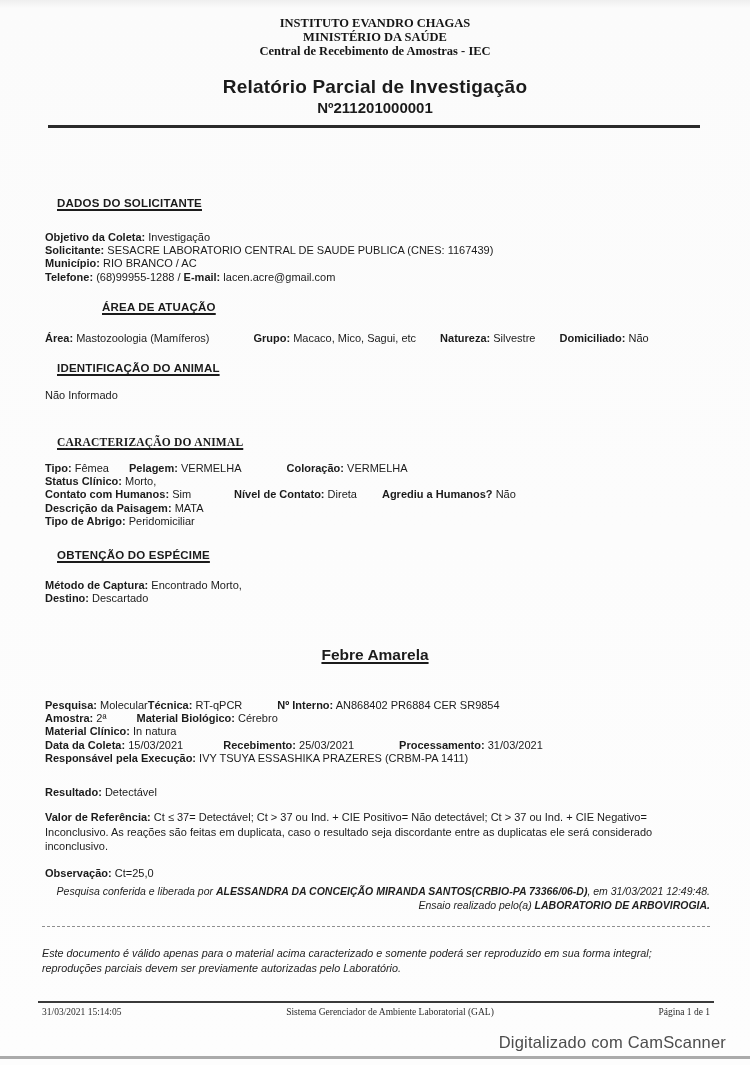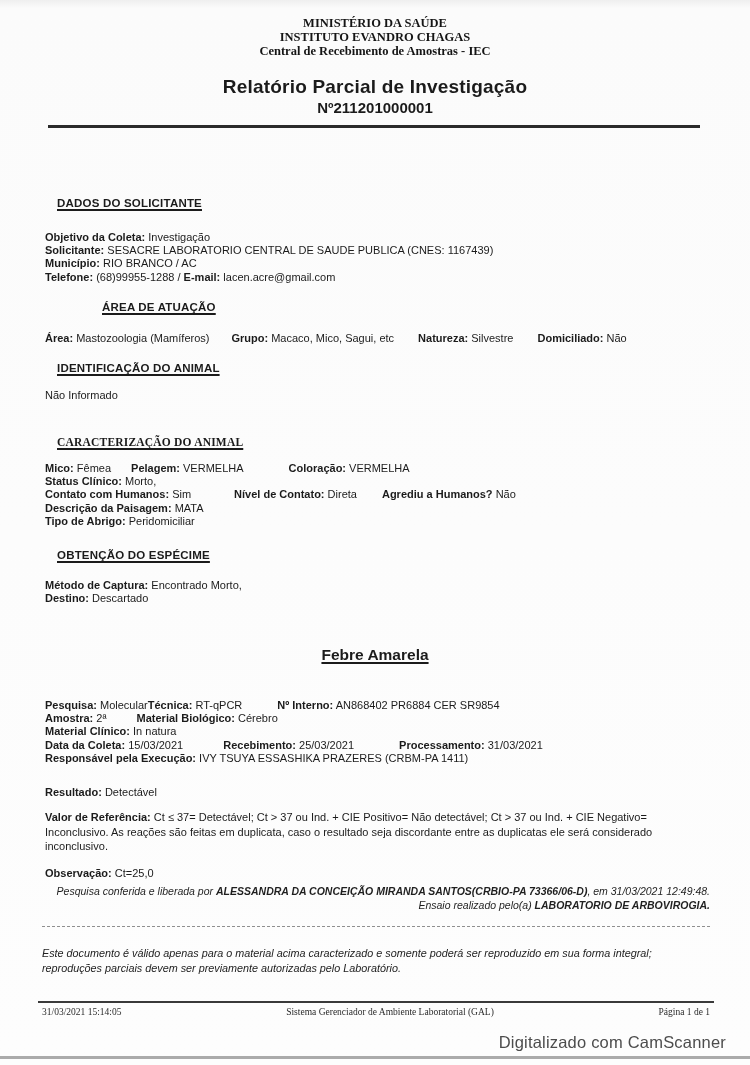--- a/index.html
+++ b/index.html
@@ -36,21 +36,21 @@
     text-decoration: underline;
     text-decoration-thickness: 2px;
     text-underline-offset: 2px;
     letter-spacing: 0.2px;
     padding-left: 12px;
   }
   .body-block { font-size: 11px; line-height: 13.2px; }
   .line { white-space: nowrap; }
   b { font-weight: bold; }
   .pair { display: inline-block; }
-  .g38 { margin-right: 22px; } .g24 { margin-right: 24px; }
+  .g38 { margin-right: 44px; } .g24 { margin-right: 24px; }
   .g20 { margin-right: 20px; } .g45 { margin-right: 45px; }
   .g43 { margin-right: 43px; } .g25 { margin-right: 25px; }
   .g50 { } .g35 { margin-right: 35px; }
   .g30 { margin-right: 30px; } .g40 { margin-right: 40px; }
 
   .exam-heading {
     font-size: 15.5px;
     font-weight: bold;
     text-decoration: underline;
     text-decoration-thickness: 2px;
@@ -95,22 +95,22 @@
   }
   .bottom-edge { height: 3px; background: #ababab; width: 750px; }
   .bottom-strip { height: 6px; background: #fdfdfd; width: 750px; }
 </style>
 </head>
 <body>
 
 <div class="page">
 
   <div class="abs center letterhead" style="top:16px;">
+    <div>INSTITUTO EVANDRO CHAGAS</div>
     <div>MINISTÉRIO DA SAÚDE</div>
-    <div>INSTITUTO EVANDRO CHAGAS</div>
     <div>Central de Recebimento de Amostras - IEC</div>
   </div>
 
   <div class="abs center doc-title" style="top:76px;">Relatório Parcial de Investigação</div>
   <div class="abs center doc-number" style="top:99px;">Nº211201000001</div>
   <div class="abs title-rule" style="top:125px;left:48px;width:652px;"></div>
 
   <div class="abs sec-heading" style="top:197px;left:45px;">DADOS DO SOLICITANTE</div>
   <div class="abs body-block" style="top:231px;left:45px;">
     <div class="line"><b>Objetivo da Coleta:</b> <span>Investigação</span></div>
@@ -123,21 +123,21 @@
   <div class="abs body-block line" style="top:332px;left:45px;">
     <span class="pair g38"><b>Área:</b> <span>Mastozoologia (Mamíferos)</span></span><span class="pair g24"><b>Grupo:</b> <span>Macaco, Mico, Sagui, etc</span></span><span class="pair g24"><b>Natureza:</b> <span>Silvestre</span></span><span class="pair"><b>Domiciliado:</b> <span>Não</span></span>
   </div>
 
   <div class="abs sec-heading" style="top:362px;left:45px;">IDENTIFICAÇÃO DO ANIMAL</div>
   <div class="abs body-block" style="top:389px;left:45px;">Não Informado</div>
 
   <div class="abs sec-heading" style="top:436px;left:45px;font-family:Liberation Serif, serif;">CARACTERIZAÇÃO DO ANIMAL</div>
   <div class="abs body-block" style="top:462px;left:45px;">
     <div class="line">
-      <span class="pair g20"><b>Mico:</b> <span>Fêmea</span></span><span class="pair g45"><b>Pelagem:</b> <span>VERMELHA</span></span><span class="pair"><b>Coloração:</b> <span>VERMELHA</span></span>
+      <span class="pair g20"><b>Tipo:</b> <span>Fêmea</span></span><span class="pair g45"><b>Pelagem:</b> <span>VERMELHA</span></span><span class="pair"><b>Coloração:</b> <span>VERMELHA</span></span>
     </div>
     <div class="line"><b>Status Clínico:</b> <span>Morto,</span></div>
     <div class="line">
       <span class="pair g43"><b>Contato com Humanos:</b> <span>Sim</span></span><span class="pair g25"><b>Nível de Contato:</b> <span>Direta</span></span><span class="pair"><b>Agrediu a Humanos?</b> <span>Não</span></span>
     </div>
     <div class="line"><b>Descrição da Paisagem:</b> <span>MATA</span></div>
     <div class="line"><b>Tipo de Abrigo:</b> <span>Peridomiciliar</span></div>
   </div>
 
   <div class="abs sec-heading" style="top:549px;left:45px;">OBTENÇÃO DO ESPÉCIME</div>

